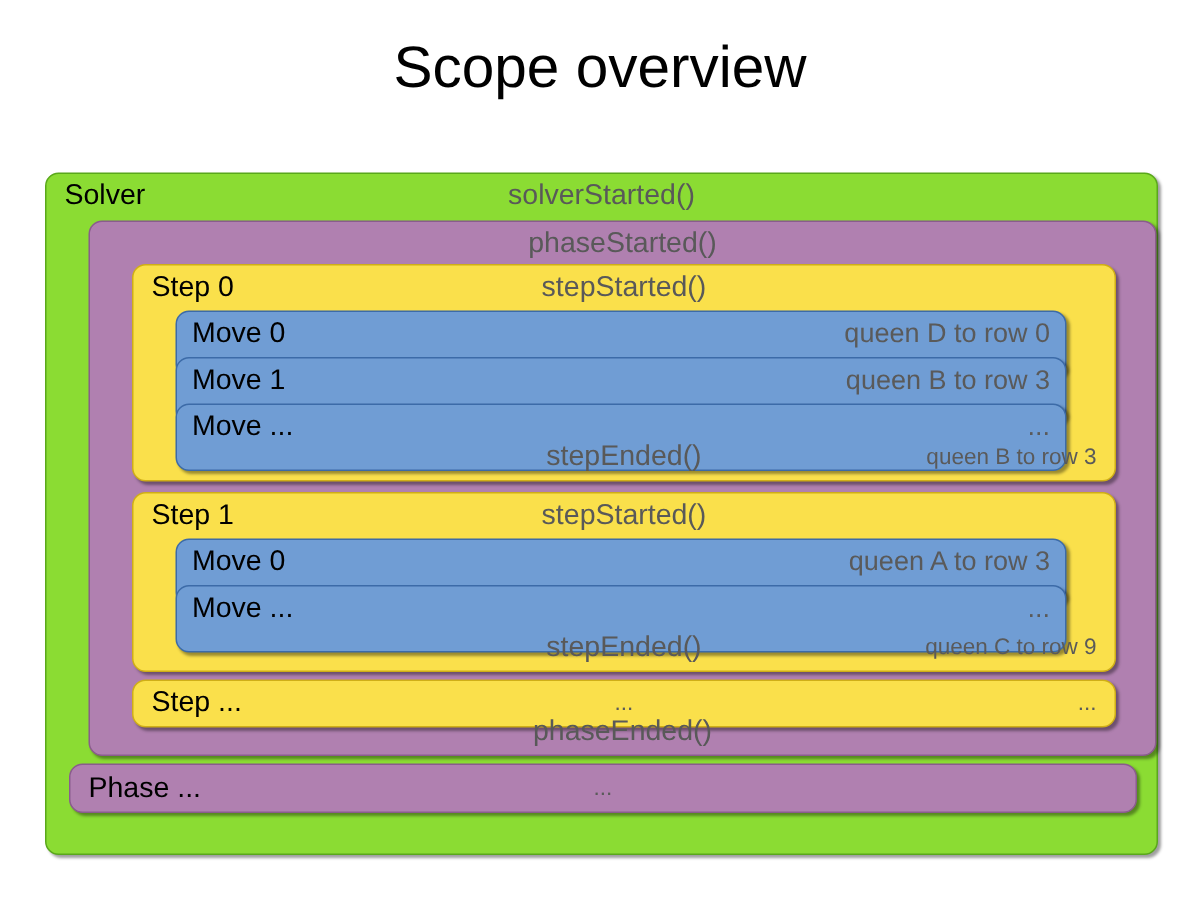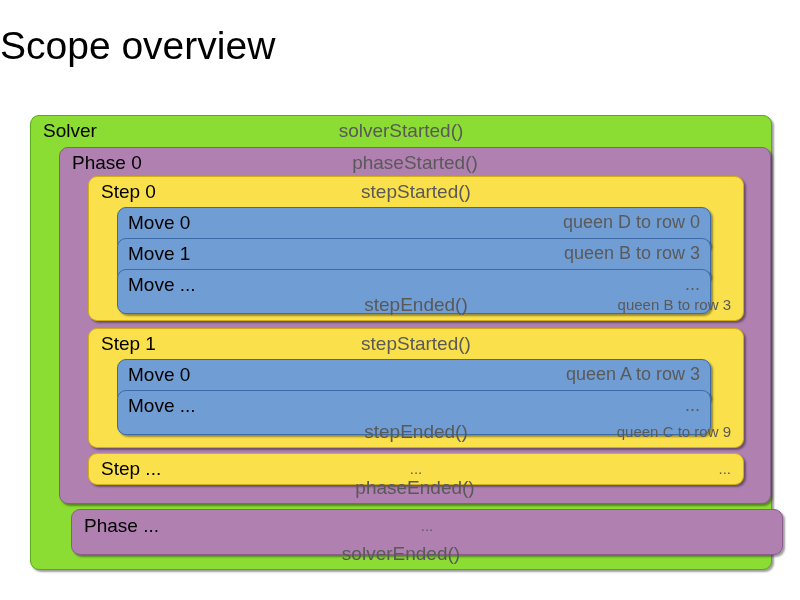--- a/index.html
+++ b/index.html
@@ -11,21 +11,21 @@
     overflow: hidden;
   }
   body {
     font-family: "Liberation Sans", sans-serif;
     position: relative;
   }
 
   
   #header {
     width: 800px;
-    text-align: left;
+    text-align: center;
     padding-top: 24px;
   }
   #title {
     font-size: 39px;
     color: #000000;
     line-height: 44px;
     font-weight: normal;
     letter-spacing: 0px;
   }
   #subtitle {
@@ -61,24 +61,24 @@
     border: 1px solid #8a5c8d;
     position: absolute;
   }
   #phase0 {
     left: 28px;
     top: 31px;
     width: 712px;
     height: 357px;
   }
   #phaseEllipsis {
-    left: 40px;
+    left: 15px;
     top: 393px;
     width: 712px;
-    height: 46px;
+    height: 33px;
   }
 
   
   .step {
     background: #FAE04B;
     border: 1px solid #cfae17;
     position: absolute;
     padding-left: 27px;
   }
   #step0 {
@@ -164,21 +164,20 @@
 <div id="solver" class="box">
 
   <div class="row" style="top:0px;">
     <span class="lbl-left">Solver</span>
     <span class="lbl-center">solverStarted()</span>
   </div>
 
   <div id="phase0" class="box phase">
 
     <div class="row" style="top:0px;">
-      <span class="lbl-left">Phase 0</span>
       <span class="lbl-center">phaseStarted()</span>
     </div>
 
     <div id="step0" class="box step">
 
       <div class="row" style="top:0px;">
         <span class="lbl-left">Step 0</span>
         <span class="lbl-center">stepStarted()</span>
       </div>
 
@@ -249,16 +248,13 @@
     </div>
   </div>
 
   <div id="phaseEllipsis" class="box phase">
     <div class="row" style="top:0px;height:31px;line-height:31px;">
       <span class="lbl-left">Phase ...</span>
       <span class="dots-center">...</span>
     </div>
   </div>
 
-  <div class="row" style="top:423px;">
-    <span class="lbl-center">solverEnded()</span>
-  </div>
 </div>
 
 </body></html>

